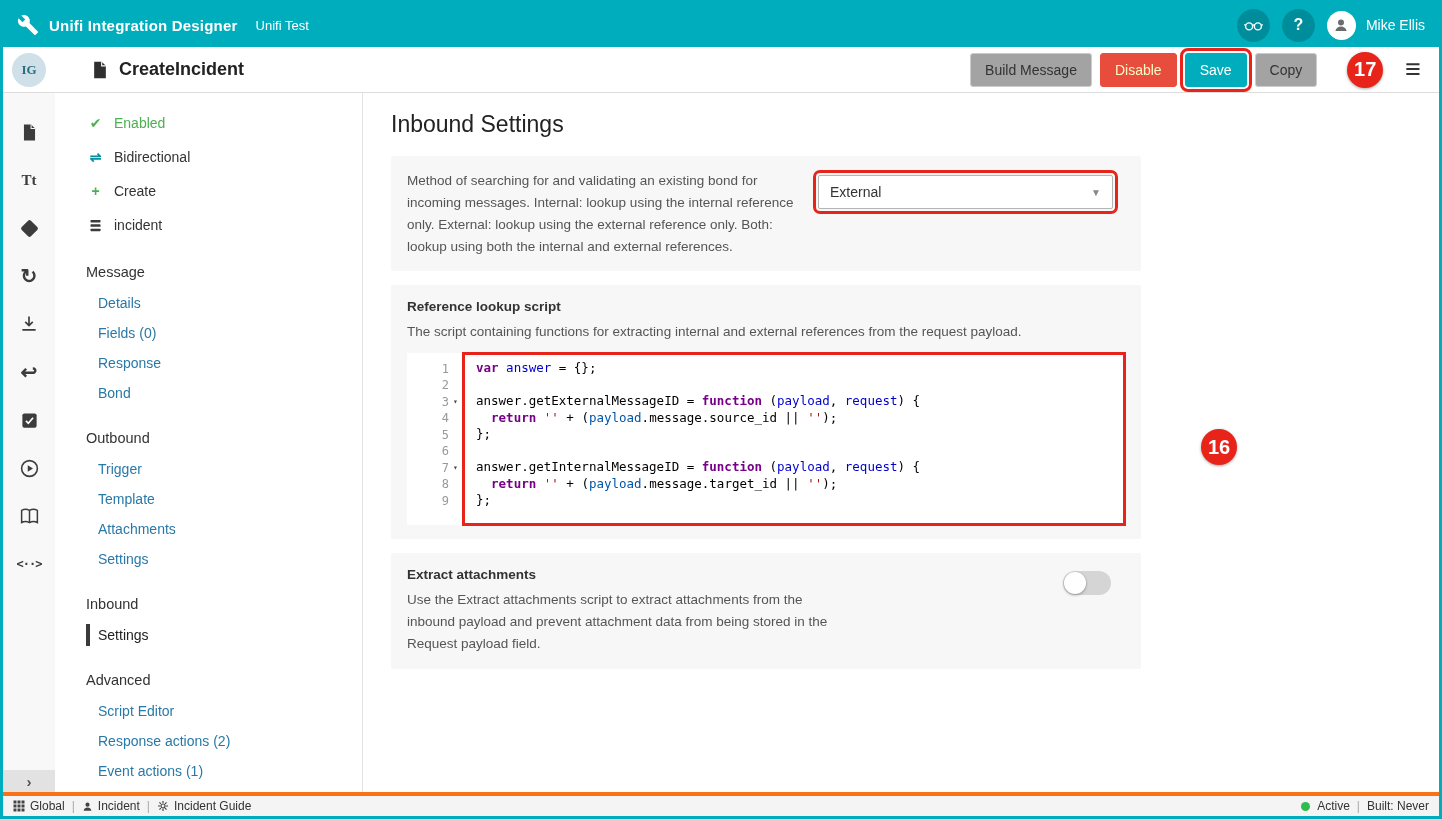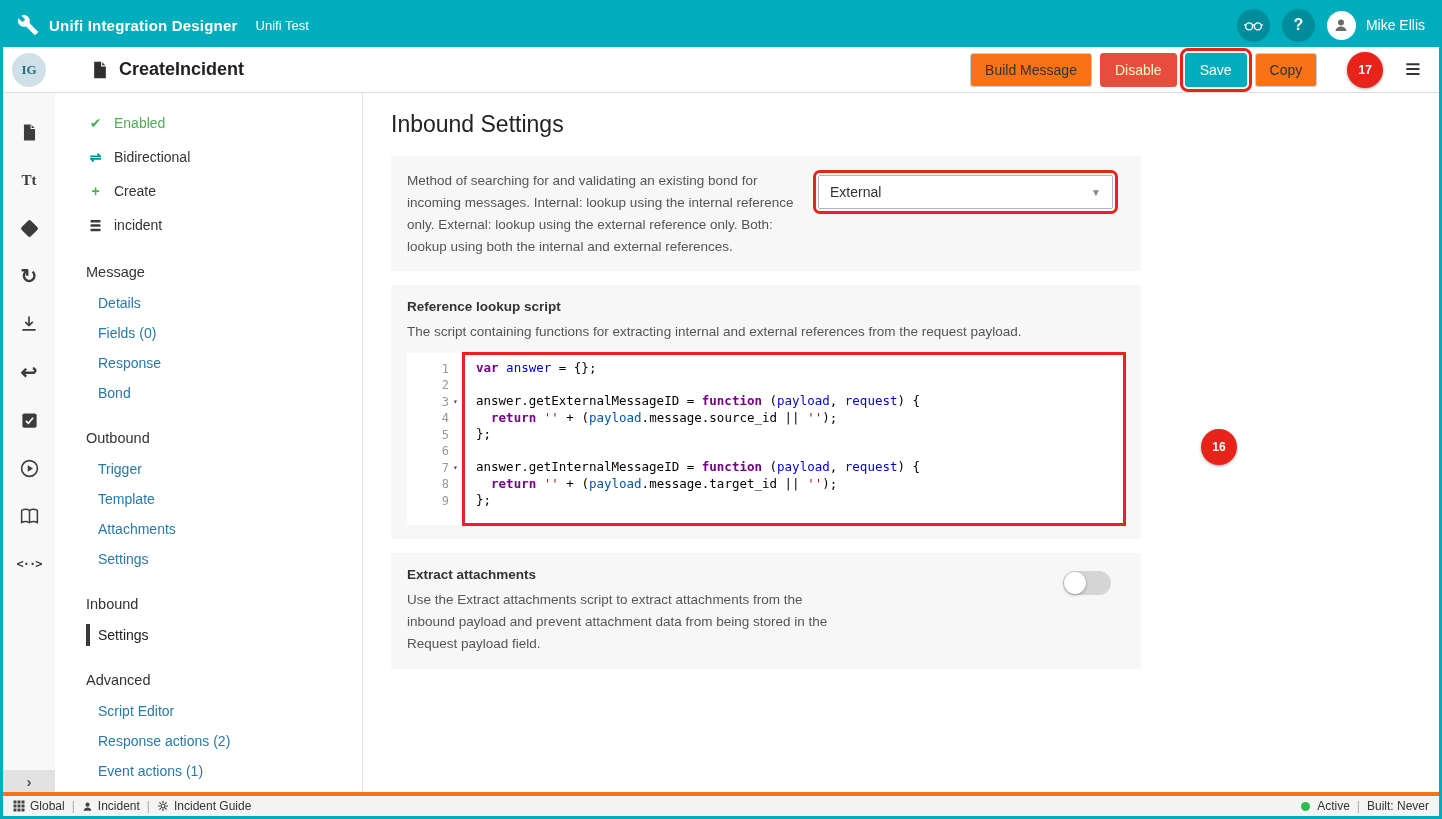--- a/index.html
+++ b/index.html
@@ -20,24 +20,24 @@
   .tb-circle { width:33px; height:33px; border-radius:50%; background:rgba(0,0,0,.18); display:flex; align-items:center; justify-content:center; color:#fff; font-size:16px; font-weight:bold; cursor:pointer; }
   .avatar-circle { width:29px; height:29px; border-radius:50%; background:#fff; display:flex; align-items:center; justify-content:center; }
   .user-name { font-size:14px; margin-left:-2px; }
 
   
   .header { height:46px; flex:0 0 46px; background:#fff; border-bottom:1px solid #ddd; display:flex; align-items:center; padding:0 14px; }
   .ig-avatar { width:34px; height:34px; border-radius:50%; background:#cfe0e8; color:#2a6e7c; font-weight:bold; font-size:13px; display:flex; align-items:center; justify-content:center; margin-left:-5px; flex:0 0 34px;font-family:Liberation Serif, serif; }
   .header .doc-icon { margin-left:44px; display:flex; }
   .header h1 { font-size:18px; font-weight:600; color:#222; margin-left:9px; }
   .header-actions { margin-left:auto; display:flex; align-items:center; gap:8px; }
-  .btn { height:34px; padding:0 14px; font-size:14px; border-radius:3px; border:1px solid #ccc; background:#f97316; color:#333; font-family:inherit; cursor:pointer; }
+  .btn { height:34px; padding:0 14px; font-size:14px; border-radius:3px; border:1px solid #ccc; background:#a3a3a3; color:#333; font-family:inherit; cursor:pointer; }
   .btn-disable { background:var(--disable-red,#e74c3c); border-color:var(--disable-red,#e74c3c); color:#fef9c3; }
   .btn-save { background:var(--teal,#00adbd); border-color:var(--teal,#00adbd); color:#fff; outline:3px solid var(--annotation-red,#e8231a); outline-offset:2px; }
-  .callout { width:36px; height:36px; border-radius:50%; background:var(--annotation-red,#e8231a); color:#fff; font-size:12px; font-weight:bold; display:flex; align-items:center; justify-content:center; box-shadow:0 1px 3px rgba(0,0,0,.35); }
+  .callout { width:36px; height:36px; border-radius:50%; background:var(--annotation-red,#e8231a); color:#fff; font-size:20px; font-weight:bold; display:flex; align-items:center; justify-content:center; box-shadow:0 1px 3px rgba(0,0,0,.35); }
   .header .callout { margin-left:22px; }
   .hamburger { font-size:27px; color:#333; margin-left:14px; margin-right:4px; line-height:1; cursor:pointer; }
 
   
   .body { flex:1 1 auto; display:flex; min-height:0; }
 
   
   .rail { flex:0 0 52px; background:#f8f8f8; display:flex; flex-direction:column; align-items:center; padding-top:28px; gap:26px; position:relative; }
   .rail-icon { width:22px; height:22px; display:flex; align-items:center; justify-content:center; color:#3c3c3c; cursor:pointer; }
   .rail-icon.txt { font-weight:bold; font-size:15px; font-family:"Liberation Serif", serif; }

